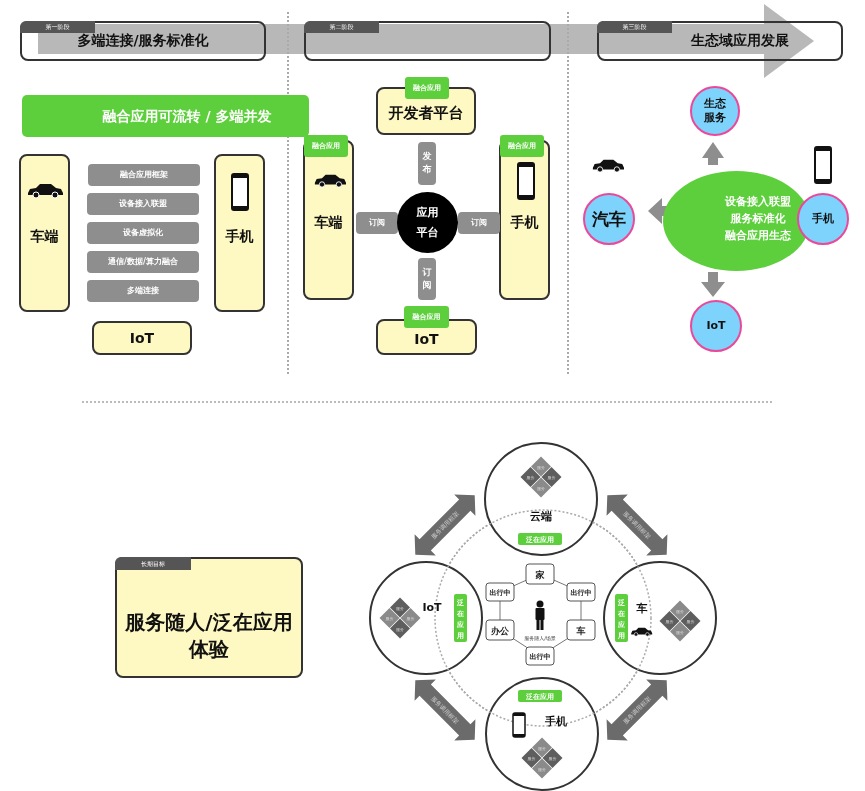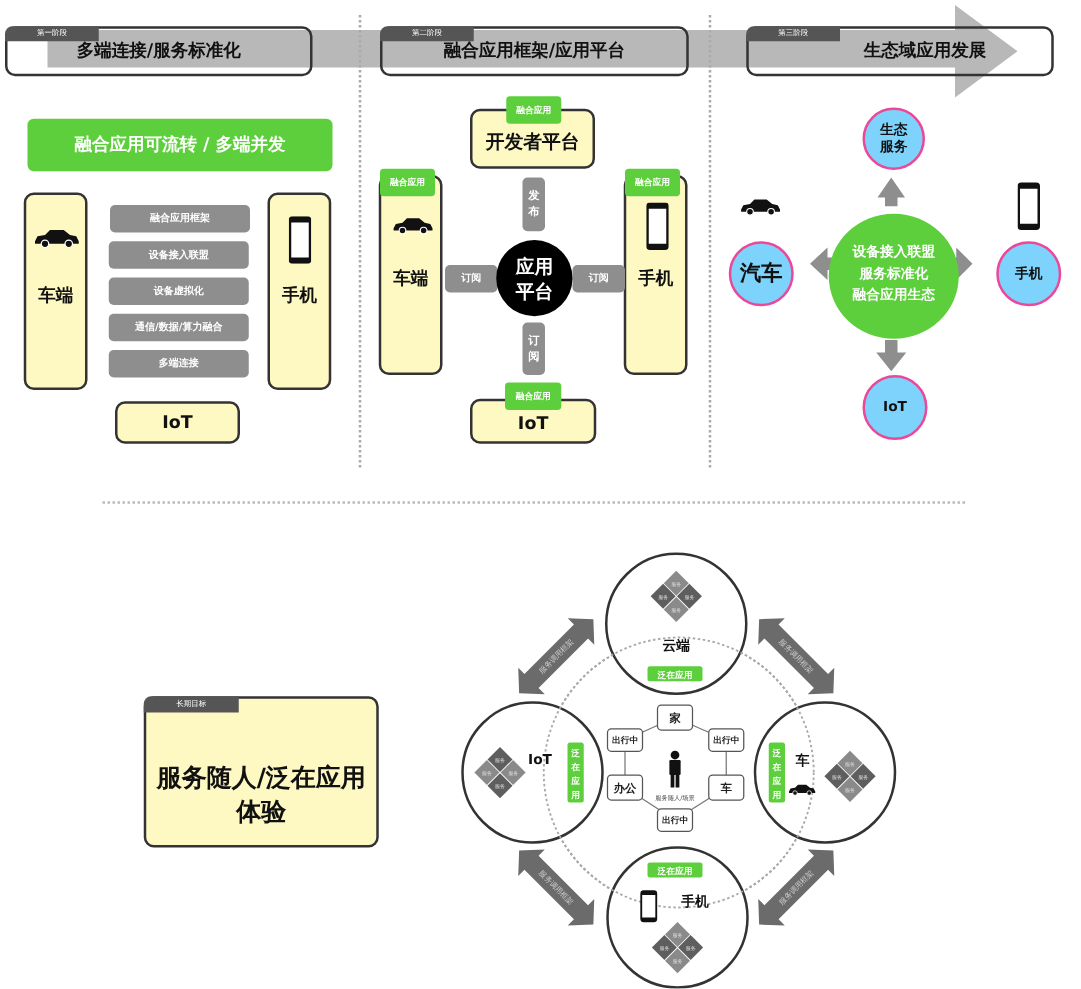--- a/index.html
+++ b/index.html
@@ -9,41 +9,40 @@
   .bigarrow { position:absolute; left:38px; top:24px; width:730px; height:30px; background:#b8b8b8; }
   .bigarrow-head { position:absolute; left:764px; top:4px; width:0; height:0;
     border-top:37px solid transparent; border-bottom:37px solid transparent; border-left:50px solid #b8b8b8; }
   .stage { position:absolute; border:2px solid #333; border-radius:8px; height:40px; box-sizing:border-box; }
   .stage-tag { position:absolute; left:-2px; top:-2px; height:12px; width:75px; background:#555; color:#fff;
     font-size:6px; line-height:12px; text-align:center; border-top-left-radius:6px; }
   .stage-title { position:absolute; left:0; right:0; top:9px; text-align:center; font-size:14px; font-weight:bold; }
   .vdiv { position:absolute; width:0; border-left:2px dotted #aaa; }
   .hdiv { position:absolute; height:0; border-top:2px dotted #bbb; }
   .box { position:absolute; border:2px solid #333; border-radius:8px; box-sizing:border-box; background:#fef9c3; }
-  .green { background:#5dcf3c; color:#fff; }
+  .green { background:#5dcf3c; color:#fff;padding-left:43px; }
   .gray { background:#8e8e8e; color:#fff; }
   .pill { position:absolute; border-radius:4px; text-align:center; font-size:8px; font-weight:bold; }
   .t { position:absolute; text-align:center; font-weight:bold; }
   .circle { position:absolute; border:2px solid #ec4899; border-radius:50%; box-sizing:border-box; background:#7dd3fc; }
   .gtag { position:absolute; background:#5dcf3c; color:#fff; font-size:7px; font-weight:bold; text-align:center; border-radius:3px; }
   svg text { font-family: "DejaVu Sans", sans-serif; }
 </style>
 </head>
 <body>
 
 <div class="bigarrow"></div>
 <div class="bigarrow-head"></div>
 
-<div class="stage" style="left:4px;top:21px;width:246px;">
+<div class="stage" style="left:20px;top:21px;width:246px;">
   <div class="stage-tag">第一阶段</div>
   <div class="stage-title">多端连接/服务标准化</div>
 </div>
 <div class="stage" style="left:304px;top:21px;width:247px;">
   <div class="stage-tag">第二阶段</div>
-  <div class="stage-title">融合应用框架/应用平台</div>
 </div>
 <div class="stage" style="left:597px;top:21px;width:246px;">
   <div class="stage-tag">第三阶段</div>
   <div class="stage-title" style="left:40px;">生态域应用发展</div>
 </div>
 
 <div class="vdiv" style="left:287px;top:12px;height:362px;"></div>
 <div class="vdiv" style="left:567px;top:12px;height:362px;"></div>
 <div class="hdiv" style="left:82px;top:401px;width:690px;"></div>
 
@@ -105,21 +104,21 @@
 </div>
 <div class="gtag" style="left:500px;top:135px;width:44px;height:22px;line-height:22px;">融合应用</div>
 
 <div class="pill gray" style="left:356px;top:212px;width:42px;height:22px;line-height:22px;">订阅</div>
 <div class="pill gray" style="left:458px;top:212px;width:42px;height:22px;line-height:22px;">订阅</div>
 <div class="pill gray" style="left:418px;top:258px;width:18px;height:42px;font-size:9px;">
   <div style="margin-top:8px;">订</div>
   <div>阅</div>
 </div>
 
-<div class="abs" style="left:397px;top:192px;width:61px;height:61px;border-radius:50%;background:#000;color:#fff;text-align:center;font-weight:bold;font-size:15px;">
+<div class="abs" style="left:397px;top:192px;width:61px;height:61px;border-radius:50%;background:#000;color:#fff;text-align:center;font-weight:bold;font-size:11px;">
   <div style="margin-top:11px;line-height:20px;">应用</div>
   <div style="line-height:20px;">平台</div>
 </div>
 
 <div class="box" style="left:376px;top:319px;width:101px;height:36px;">
   <div class="t" style="left:0;right:0;top:10px;font-size:14px;">IoT</div>
 </div>
 <div class="gtag" style="left:404px;top:306px;width:45px;height:22px;line-height:22px;">融合应用</div>
 
 <div class="circle" style="left:690px;top:86px;width:50px;height:50px;text-align:center;font-size:11px;font-weight:bold;">

